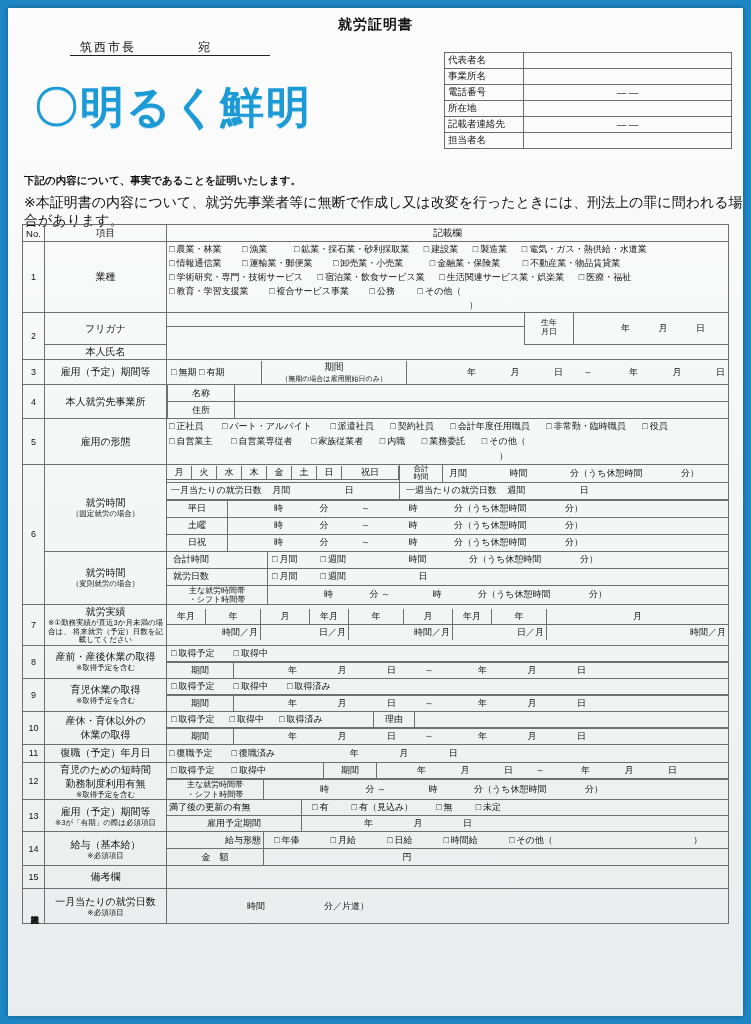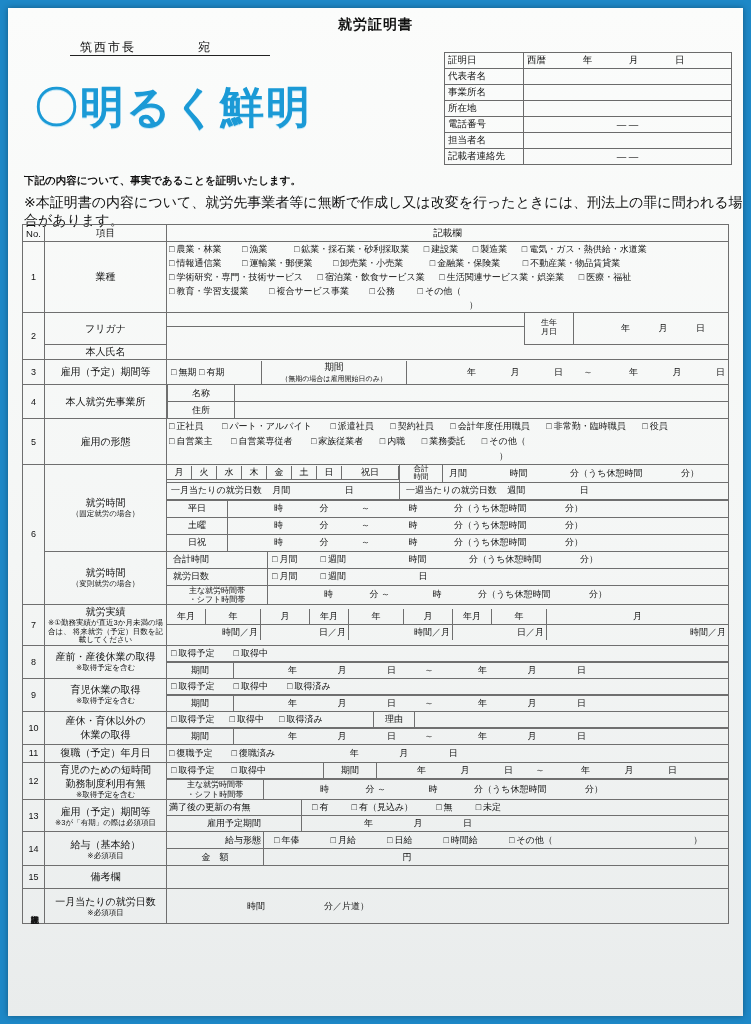--- a/index.html
+++ b/index.html
@@ -92,52 +92,43 @@
 
   <div class="addr-line">
     <span class="a1">筑西市長</span>
     <span class="a2">宛</span>
   </div>
 
   <div class="logo">〇明るく鮮明</div>
 
   <table class="info">
     <tbody>
-          <tr>
-      <td class="lbl">証明日</td>
-      <td>
-        <span>西暦</span>
-        <span class="gap"></span><span>年</span>
-        <span class="gap"></span><span>月</span>
-        <span class="gap"></span><span>日</span>
-      </td>
-    </tr>
     <tr>
       <td class="lbl">代表者名</td>
       <td></td>
     </tr>
     <tr>
       <td class="lbl">事業所名</td>
       <td></td>
     </tr>
     <tr>
+      <td class="lbl">電話番号</td>
+      <td class="c">—    —</td>
+    </tr>
+    <tr>
       <td class="lbl">所在地</td>
       <td></td>
     </tr>
     <tr>
-      <td class="lbl">電話番号</td>
+      <td class="lbl">記載者連絡先</td>
       <td class="c">—    —</td>
     </tr>
     <tr>
       <td class="lbl">担当者名</td>
       <td></td>
-    </tr>
-    <tr>
-      <td class="lbl">記載者連絡先</td>
-      <td class="c">—    —</td>
     </tr>
   </tbody>
       </table>
 
   <div class="note1">下記の内容について、事実であることを証明いたします。</div>
   <div class="note2">※本証明書の内容について、就労先事業者等に無断で作成し又は改変を行ったときには、刑法上の罪に問われる場合があります。</div>
 
   <table class="main">
     <colgroup>
       <col style="width:22px">

